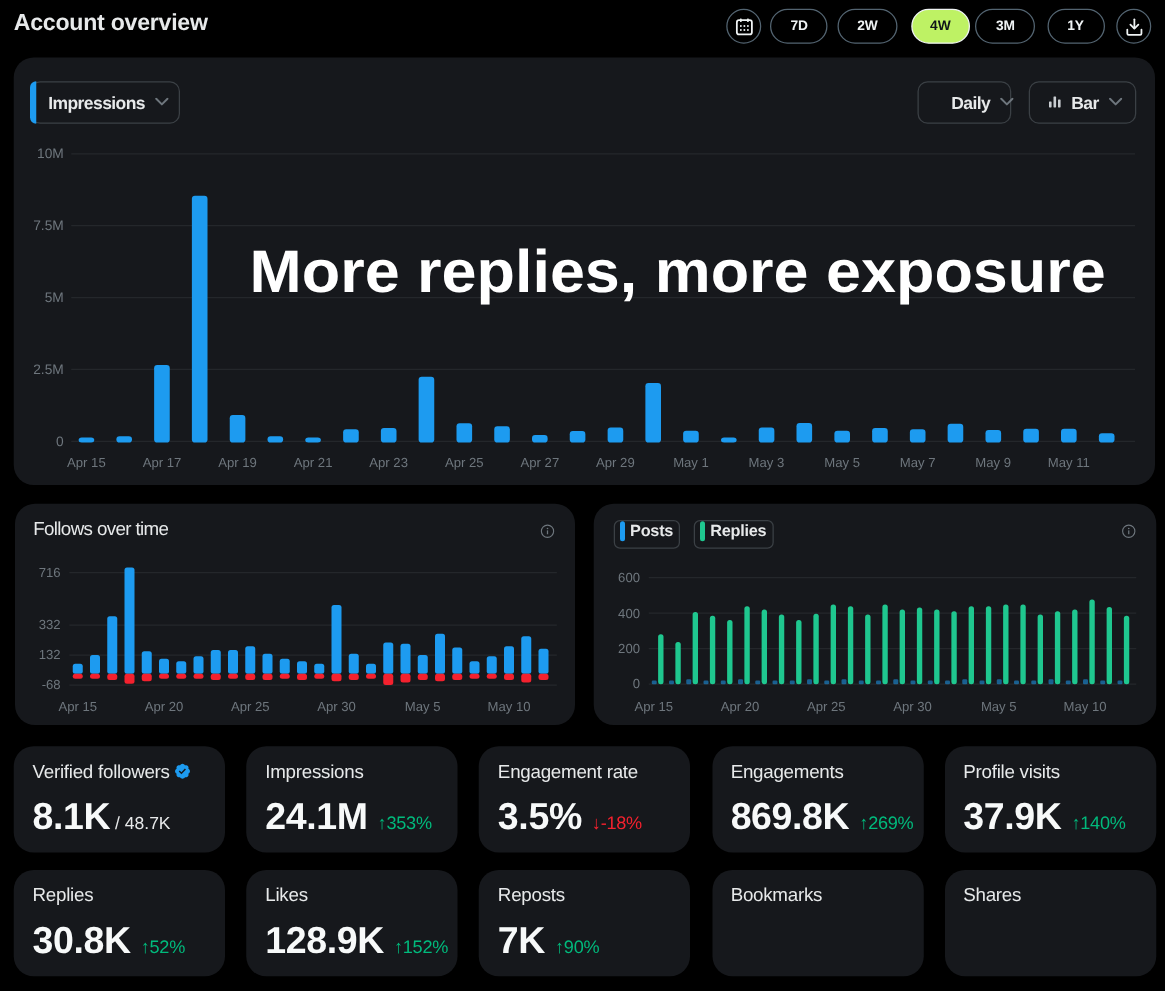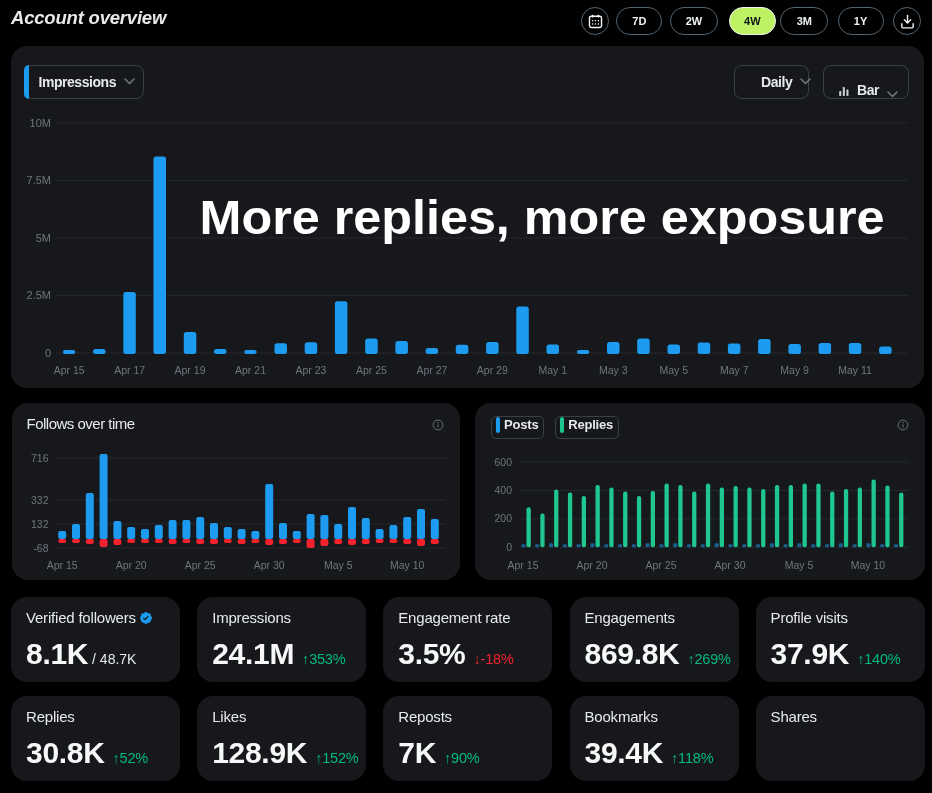--- a/index.html
+++ b/index.html
@@ -1,20 +1,20 @@
 <!DOCTYPE html>
 <html><head><meta charset="utf-8">
 <style>
 * { margin:0; padding:0; box-sizing:border-box; }
 html,body { width:932px; height:793px; background:#000; overflow:hidden;
   font-family:"Liberation Sans", sans-serif; }
 #page { position:relative; width:932px; height:793px; }
 .card { position:absolute; background:#16181c; border-radius:16px; }
 h1 { position:absolute; left:11px; top:7px; font-size:18.5px; font-weight:bold;
-  color:#e7e9ea; letter-spacing:-0.2px;font-style:italic; }
+  color:#e7e9ea; letter-spacing:-0.2px; }
 .topbtn { position:absolute; top:7px; height:28px; border:1px solid #536471;
   border-radius:14px; display:flex; align-items:center; justify-content:center;
   color:#eff3f4; font-size:11px; font-weight:bold; }
 .circ { width:28px; border-radius:50%; }
 .sel { background:#bef264; color:#0f1419; border-color:#eff3f4; }
 .drop { position:absolute; height:34.4px; border:1px solid #3b4045; border-radius:8px;
   display:flex; align-items:center; padding:0 12px; color:#e7e9ea; font-size:14px;
   font-weight:bold; background:#16181c; white-space:nowrap; letter-spacing:-0.45px; }
 .accent { position:absolute; left:-1px; top:-1px; bottom:-1px; width:5px; background:#1d9bf0;
   border-radius:5px 0 0 5px; }
@@ -69,21 +69,21 @@
     </div>
 
 <div class="card" style="left:11px; top:46px; width:913px; height:342px;">
   <div class="drop" style="left:12.5px; top:18.6px; width:120.5px; padding-left:14px;">
     <div class="accent"></div>Impressions<svg width="11" height="7" viewBox="0 0 11 7" style="margin-left:8px;flex:none">
           <path d="M1 1l4.5 4.5L10 1" stroke="#6e767d" stroke-width="1.6" fill="none" stroke-linecap="round" stroke-linejoin="round"></path>
         </svg></div>
   <div class="drop" style="left:723px; top:18.6px; width:74.6px; padding-left:26px;">Daily<svg width="11" height="7" viewBox="0 0 11 7" style="margin-left:8px;flex:none">
           <path d="M1 1l4.5 4.5L10 1" stroke="#6e767d" stroke-width="1.6" fill="none" stroke-linecap="round" stroke-linejoin="round"></path>
         </svg></div>
-  <div class="drop" style="left:812px; top:18.6px; width:85.6px; padding-left:14px;align-items:flex-end;"><svg width="12" height="13" viewBox="0 0 15 15" style="margin-right:7px;flex:none">
+  <div class="drop" style="left:812px; top:18.6px; width:85.6px; padding-left:14px;"><svg width="12" height="13" viewBox="0 0 15 15" style="margin-right:7px;flex:none">
           <g fill="#c9cdd1">
             <rect x="1.5" y="7" width="2.6" height="6" rx="0.6"></rect>
             <rect x="6" y="2" width="2.6" height="11" rx="0.6"></rect>
             <rect x="10.5" y="5" width="2.6" height="8" rx="0.6"></rect>
           </g>
         </svg>Bar<svg width="11" height="7" viewBox="0 0 11 7" style="margin-left:8px;flex:none">
           <path d="M1 1l4.5 4.5L10 1" stroke="#6e767d" stroke-width="1.6" fill="none" stroke-linecap="round" stroke-linejoin="round"></path>
         </svg></div>
   <svg width="913" height="342" viewBox="0 0 913 342" style="position:absolute;left:0;top:0;pointer-events:none">
 <line x1="46" y1="307.0" x2="897" y2="307.0" stroke="#24272b" stroke-width="1"></line>
@@ -334,18 +334,17 @@
 <div class="scard" style="left:197.2px;top:696px">
       <div class="slabel">Likes</div>
       <div class="sval">128.9K<span class="delta" style="color:#00ba7c">↑152%</span></div>
     </div>
 <div class="scard" style="left:383.3px;top:696px">
       <div class="slabel">Reposts</div>
       <div class="sval">7K<span class="delta" style="color:#00ba7c">↑90%</span></div>
     </div>
 <div class="scard" style="left:569.5px;top:696px">
       <div class="slabel">Bookmarks</div>
-      <div class="sval">39.4K<span class="delta" style="color:#00ba7c">↑118%</span></div>
     </div>
 <div class="scard" style="left:755.6px;top:696px">
       <div class="slabel">Shares</div>
     </div>
 
 </div>
 </body></html>

